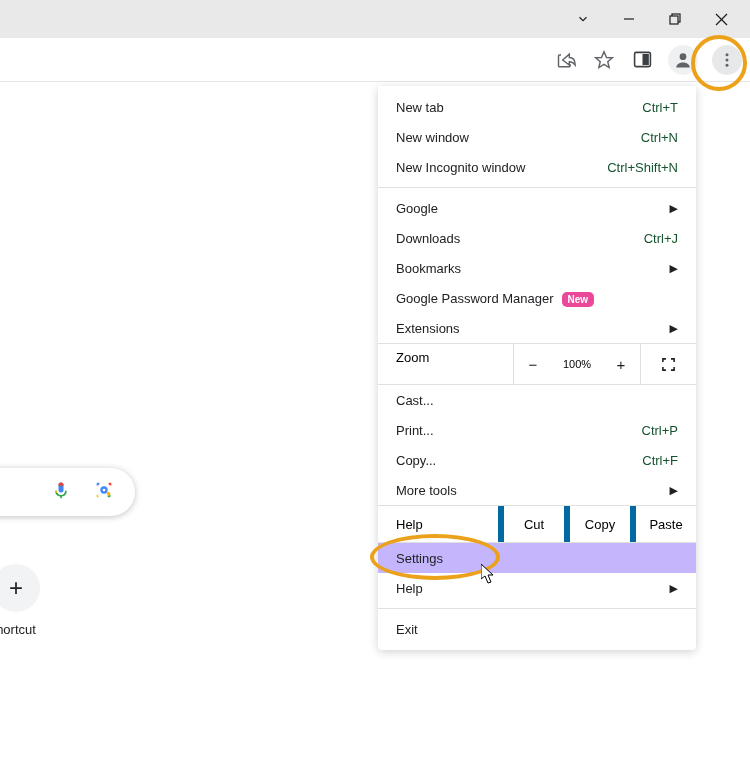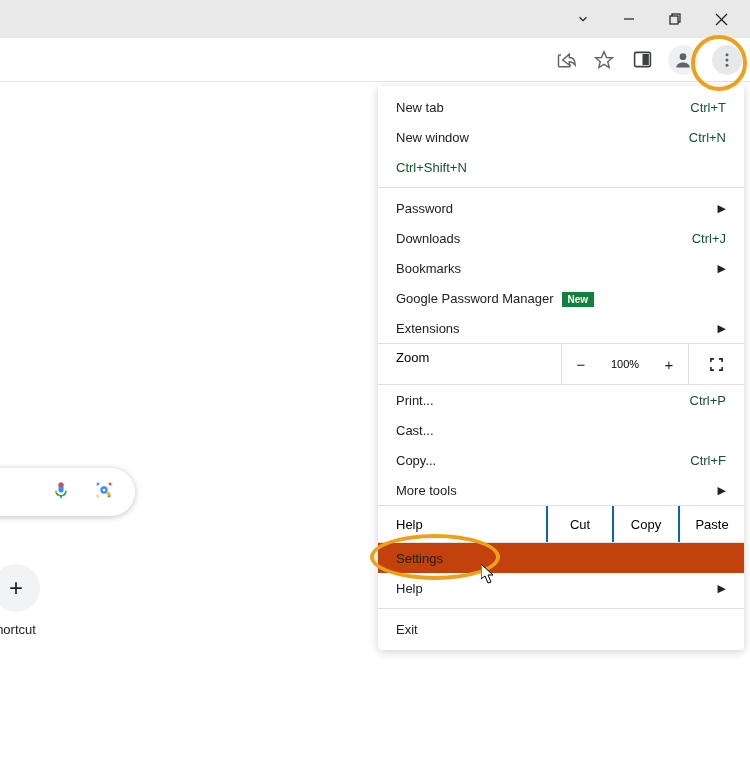--- a/index.html
+++ b/index.html
@@ -8,37 +8,37 @@
     .win-btn{width:46px;height:38px;display:flex;align-items:center;justify-content:center}
     .toolbar{height:44px;background:#fff;border-bottom:1px solid #e5e5e5;display:flex;align-items:center;justify-content:flex-end;padding-right:8px;gap:14px}
     .tool-icon{width:24px;height:24px;display:flex;align-items:center;justify-content:center;color:#5f6368}
     .tool-icon.circle{width:30px;height:30px;border-radius:50%}
     .kebab-highlight{position:absolute;right:3px;top:35px;width:56px;height:56px;border:4px solid #eca11a;border-radius:50%;pointer-events:none;z-index:20}
     .content{position:relative;height:calc(771px - 82px);background:#fff}
     .search-pill{position:absolute;left:-70px;top:386px;width:205px;height:48px;background:#fff;border-radius:24px;box-shadow:0 1px 6px rgba(32,33,36,.28);display:flex;align-items:center;justify-content:flex-end;padding-right:20px;gap:22px}
     .shortcut{position:absolute;left:-8px;top:482px;display:flex;flex-direction:column;align-items:center;gap:10px}
     .shortcut-btn{width:48px;height:48px;border-radius:50%;background:#f1f3f4;display:flex;align-items:center;justify-content:center;font-size:24px;color:#202124;font-weight:300}
     .shortcut-label{font-size:13px;color:#202124}
-    .menu{position:absolute;top:86px;left:378px;width:366px;background:#fff;border-radius:0 0 4px 4px;box-shadow:0 2px 10px rgba(0,0,0,.18);padding:6px 0;z-index:10}
+    .menu{position:absolute;top:86px;left:378px;width:318px;background:#fff;border-radius:0 0 4px 4px;box-shadow:0 2px 10px rgba(0,0,0,.18);padding:6px 0;z-index:10}
     .menu-row{display:flex;align-items:center;justify-content:space-between;padding:6px 18px;font-size:13px;color:#202124;min-height:30px}
-    .menu-row.hover{background:#c2410c}
+    .menu-row.hover{background:#c4b5fd}
     .menu-label{flex:1}
     .menu-hint{color:#14532d;font-size:13px}
     .sep{height:1px;background:#e0e0e0;margin:5px 0}
     .arrow{font-size:11px;color:#202124}
-    .badge{background:#15803d;color:#fff;font-size:10px;font-weight:700;padding:2px 6px;border-radius:0;margin-left:8px}
+    .badge{background:#ec4899;color:#fff;font-size:10px;font-weight:700;padding:2px 6px;border-radius:5px;margin-left:8px}
     .zoom-row{display:flex;align-items:flex-start;border-top:1px solid #e0e0e0;border-bottom:1px solid #e0e0e0}
     .zoom-label{flex:1;padding:6px 18px;font-size:13px}
     .zoom-ctl{display:flex;align-items:center;border-left:1px solid #e0e0e0}
     .zoom-btn{width:38px;height:40px;display:flex;align-items:center;justify-content:center;font-size:15px;color:#202124}
     .zoom-val{width:50px;text-align:center;font-size:11px}
     .fs-btn{width:56px;height:40px;border-left:1px solid #e0e0e0;display:flex;align-items:center;justify-content:center}
     .edit-row{display:flex;align-items:center;border-top:1px solid #e0e0e0;border-bottom:1px solid #e0e0e0}
     .edit-label{flex:1;padding:6px 18px;font-size:13px}
-    .edit-btn{width:66px;height:36px;border-left:2px solid #0369a1;display:flex;align-items:center;justify-content:center;font-size:13px}
+    .edit-btn{width:66px;height:36px;border-left:6px solid #0369a1;display:flex;align-items:center;justify-content:center;font-size:13px}
     .settings-highlight{position:absolute;left:370px;top:534px;width:130px;height:46px;border:4px solid #eca11a;border-radius:50%;pointer-events:none;z-index:20}
     .cursor{position:absolute;left:481px;top:564px;z-index:30}
   </style>
 </head>
 <body>
 
 <div class="titlebar">
   <div class="win-btn">
     <svg width="14" height="14" viewBox="0 0 24 24" fill="none" stroke="#1f1f1f" stroke-width="2">
         <polyline points="6 9 12 15 18 9"></polyline>
@@ -132,25 +132,26 @@
 <div class="menu">
   <div class="menu-row">
     <span class="menu-label">New tab</span>
     <span class="menu-hint">Ctrl+T</span>
   </div>
   <div class="menu-row">
     <span class="menu-label">New window</span>
     <span class="menu-hint">Ctrl+N</span>
   </div>
   <div class="menu-row">
+    <span class="menu-label">New Incognito window</span>
     <span class="menu-hint">Ctrl+Shift+N</span>
   </div>
   <div class="sep"></div>
   <div class="menu-row">
-    <span class="menu-label">Password</span>
+    <span class="menu-label">Google</span>
     <span class="arrow">▶</span>
   </div>
   <div class="menu-row">
     <span class="menu-label">Downloads</span>
     <span class="menu-hint">Ctrl+J</span>
   </div>
   <div class="menu-row">
     <span class="menu-label">Bookmarks</span>
     <span class="arrow">▶</span>
   </div>
@@ -168,25 +169,25 @@
       <div class="zoom-val">100%</div>
       <div class="zoom-btn">+</div>
     </div>
     <div class="fs-btn">
       <svg width="15" height="15" viewBox="0 0 24 24" fill="none" stroke="#202124" stroke-width="2.5">
           <path d="M3 8V3h5M21 8V3h-5M3 16v5h5M21 16v5h-5"></path>
         </svg>
     </div>
   </div>
   <div class="menu-row">
+    <span class="menu-label">Cast...</span>
+  </div>
+  <div class="menu-row">
     <span class="menu-label">Print...</span>
     <span class="menu-hint">Ctrl+P</span>
-  </div>
-  <div class="menu-row">
-    <span class="menu-label">Cast...</span>
   </div>
   <div class="menu-row">
     <span class="menu-label">Copy...</span>
     <span class="menu-hint">Ctrl+F</span>
   </div>
   <div class="menu-row">
     <span class="menu-label">More tools</span>
     <span class="arrow">▶</span>
   </div>
   <div class="edit-row">

